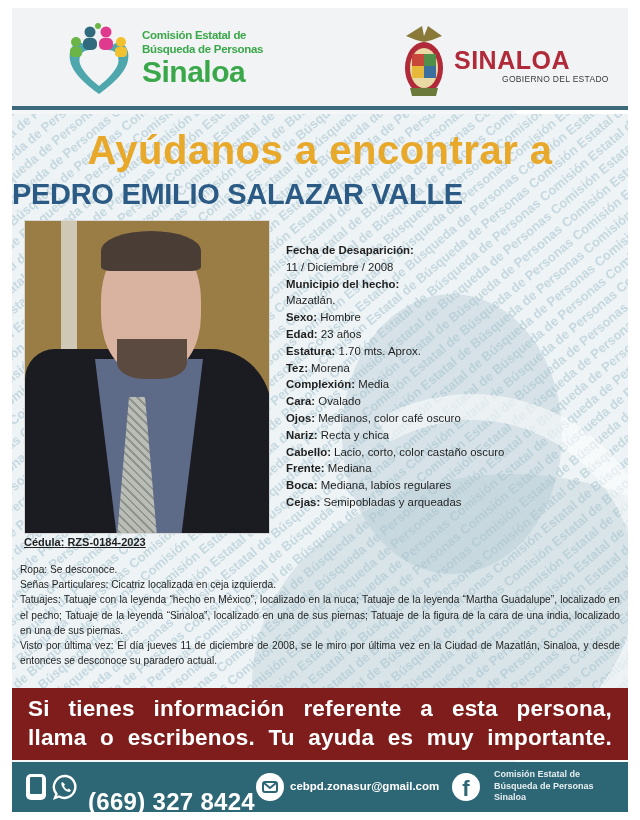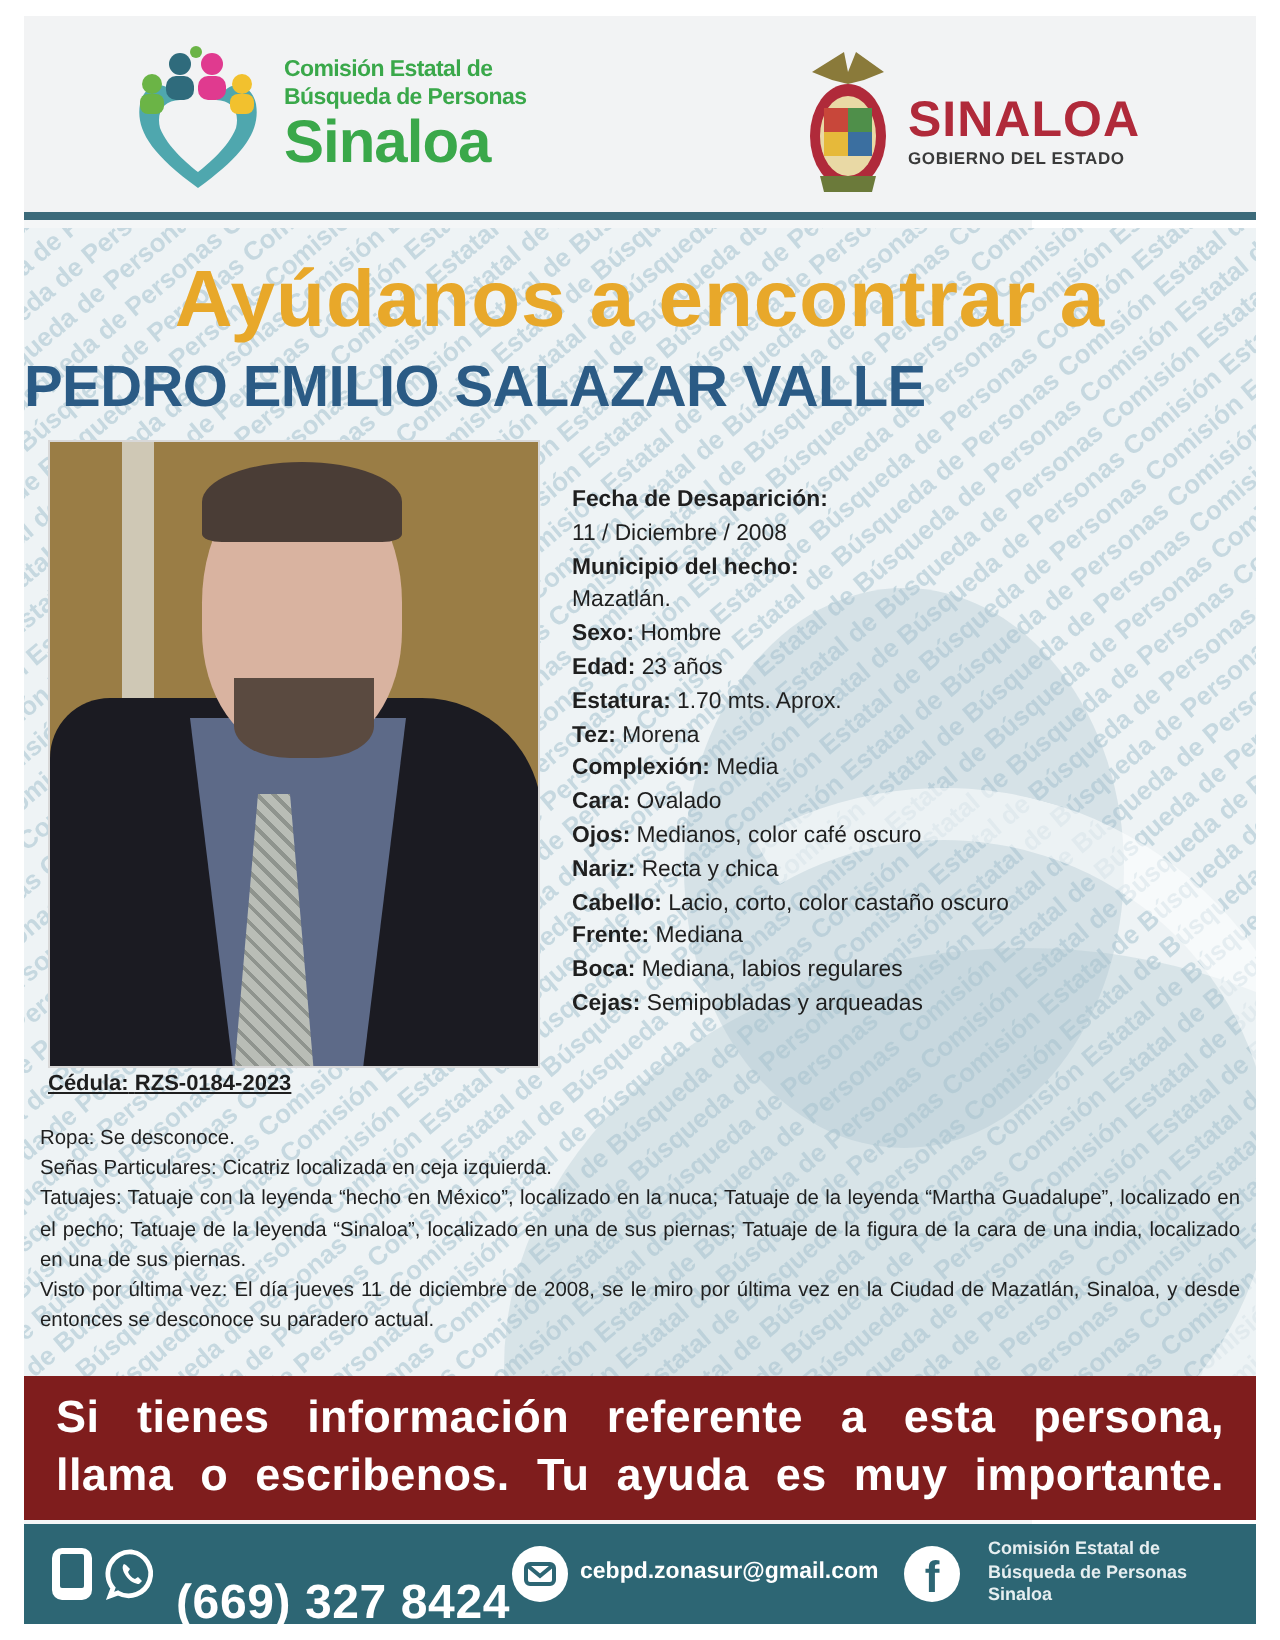--- a/index.html
+++ b/index.html
@@ -10,21 +10,21 @@
 
   
   .header { position: absolute; left: 0; top: 0; width: 616px; height: 102px; background: #f2f3f4; border-bottom: 4px solid #3c6a7a; }
   .logo-left { position: absolute; left: 52px; top: 12px; width: 70px; height: 80px; }
   .logo-left-text { position: absolute; left: 130px; top: 20px; }
   .logo-left-line { font-family: "Liberation Sans", sans-serif; font-weight: bold; color: #3aa84a; font-size: 11.5px; line-height: 14px; letter-spacing: -0.3px; }
   .logo-left-big { font-family: "Liberation Sans", sans-serif; font-weight: bold; color: #3aa84a; font-size: 30px; line-height: 30px; margin-top: 1px; letter-spacing: -0.5px; }
   .logo-right-crest { position: absolute; left: 390px; top: 14px; width: 44px; height: 78px; }
   .logo-right-text { position: absolute; left: 442px; top: 40px; }
   .logo-right-big { color: #b02a3a; font-weight: bold; font-size: 25px; line-height: 24px; letter-spacing: 0.5px; }
-  .logo-right-small { color: #3a3a3a; font-weight: bold; font-size: 8.5px; line-height: 11px; letter-spacing: 0.3px; margin-top: 2px; }
+  .logo-right-small { color: #3a3a3a; font-weight: normal; font-size: 8.5px; line-height: 11px; letter-spacing: 0.3px; margin-top: 2px; margin-left: 48px; }
 
   
   .body-area { position: absolute; left: 0; top: 106px; width: 616px; height: 578px; background: #eef3f5; overflow: hidden; }
   .watermark { position: absolute; left: -200px; top: -200px; width: 1100px; height: 1000px; transform: rotate(-40deg); color: #b9d0d9; font-size: 13px; font-weight: bold; line-height: 17px; white-space: nowrap; overflow: hidden; opacity: 0.75; }
   .silhouette-head { position: absolute; left: 330px; top: 180px; width: 220px; height: 280px; border-radius: 50%; background: rgba(170, 196, 206, 0.35); }
   .silhouette-body { position: absolute; left: 240px; top: 360px; width: 520px; height: 420px; border-radius: 50% 50% 0 0; background: rgba(170, 196, 206, 0.32); }
   .white-arc { position: absolute; left: 270px; top: 280px; width: 380px; height: 380px; border-radius: 50%; border: 26px solid rgba(255,255,255,0.55); border-left-color: transparent; border-bottom-color: transparent; transform: rotate(15deg); }
 
   .headline { position: absolute; left: 0; width: 616px; text-align: center; top: 14px; font-size: 40px; font-weight: bold; color: #e8a82a; letter-spacing: 0.5px; }
   .name { position: absolute; left: 0; width: 616px; text-align: left; top: 64px; font-size: 29px; font-weight: bold; color: #2b5b85; letter-spacing: -0.3px; }

